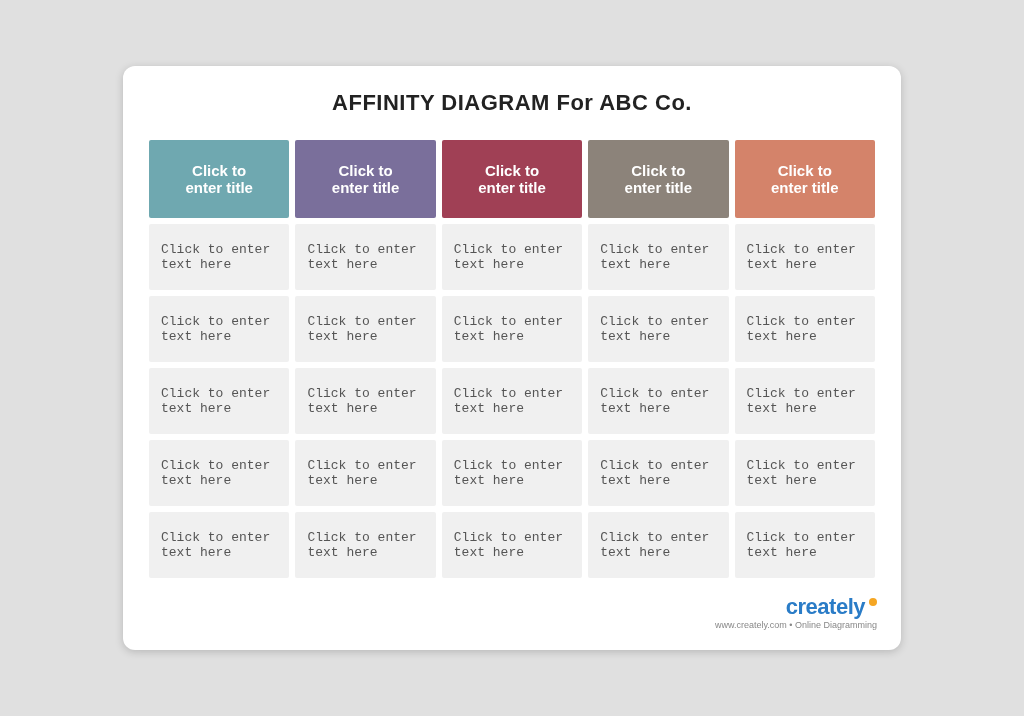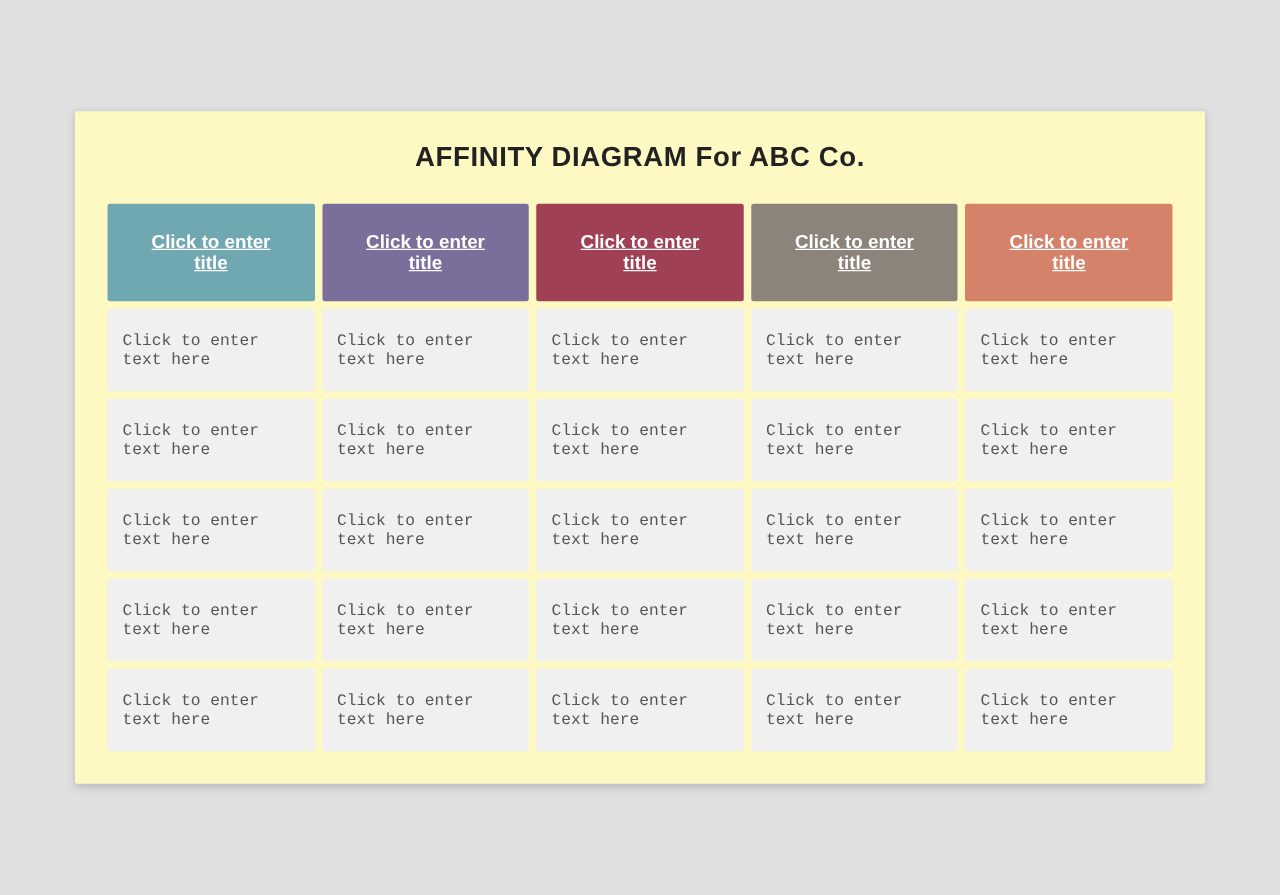--- a/index.html
+++ b/index.html
@@ -5,25 +5,25 @@
     * { box-sizing: border-box; margin: 0; padding: 0; }
     body {
       background: #e0e0e0;
       display: flex;
       justify-content: center;
       align-items: center;
       min-height: 100vh;
       font-family: Arial, sans-serif;
     }
     .page {
-      background: #fef9c3;
-      width: 904px;
+      background: #ffffff;
+      width: 778px;
       padding: 24px 20px 20px 20px;
       box-shadow: 0 2px 8px rgba(0,0,0,0.18);
-      border-radius: 2px;
+      border-radius: 12px;
       position: relative;
     }
     .page-title {
       text-align: center;
       font-size: 22px;
       font-weight: bold;
       letter-spacing: 0.5px;
       color: #222;
       margin-bottom: 18px;
       font-family: Arial, sans-serif;
@@ -34,21 +34,20 @@
       border-spacing: 6px;
     }
     .col-header {
       padding: 22px 23px;
       text-align: center;
       color: #fff;
       font-size: 15px;
       font-weight: bold;
       border-radius: 2px;
       cursor: pointer;
-      text-decoration: underline;
     }
     .col-header-1 { background: #6fa8b0; }
     .col-header-2 { background: #7a6f9b; }
     .col-header-3 { background: #a04055; }
     .col-header-4 { background: #8c837a; }
     .col-header-5 { background: #d4836a; }
     .cell {
       background: #f0f0f0;
       padding: 18px 12px;
       font-size: 13px;
@@ -145,13 +144,22 @@
         <tr>
           <td class="cell">Click to enter text here</td>
           <td class="cell">Click to enter text here</td>
           <td class="cell">Click to enter text here</td>
           <td class="cell">Click to enter text here</td>
           <td class="cell">Click to enter text here</td>
         </tr>
       </tbody>
   </table>
 
+  <div class="footer">
+    <div class="footer-brand">
+      <div class="footer-logo">
+        <span class="footer-logo-text">creately</span>
+        <span class="footer-logo-dot"></span>
+      </div>
+      <div class="footer-sub">www.creately.com • Online Diagramming</div>
+    </div>
+  </div>
 </div>
 
 </body></html>

